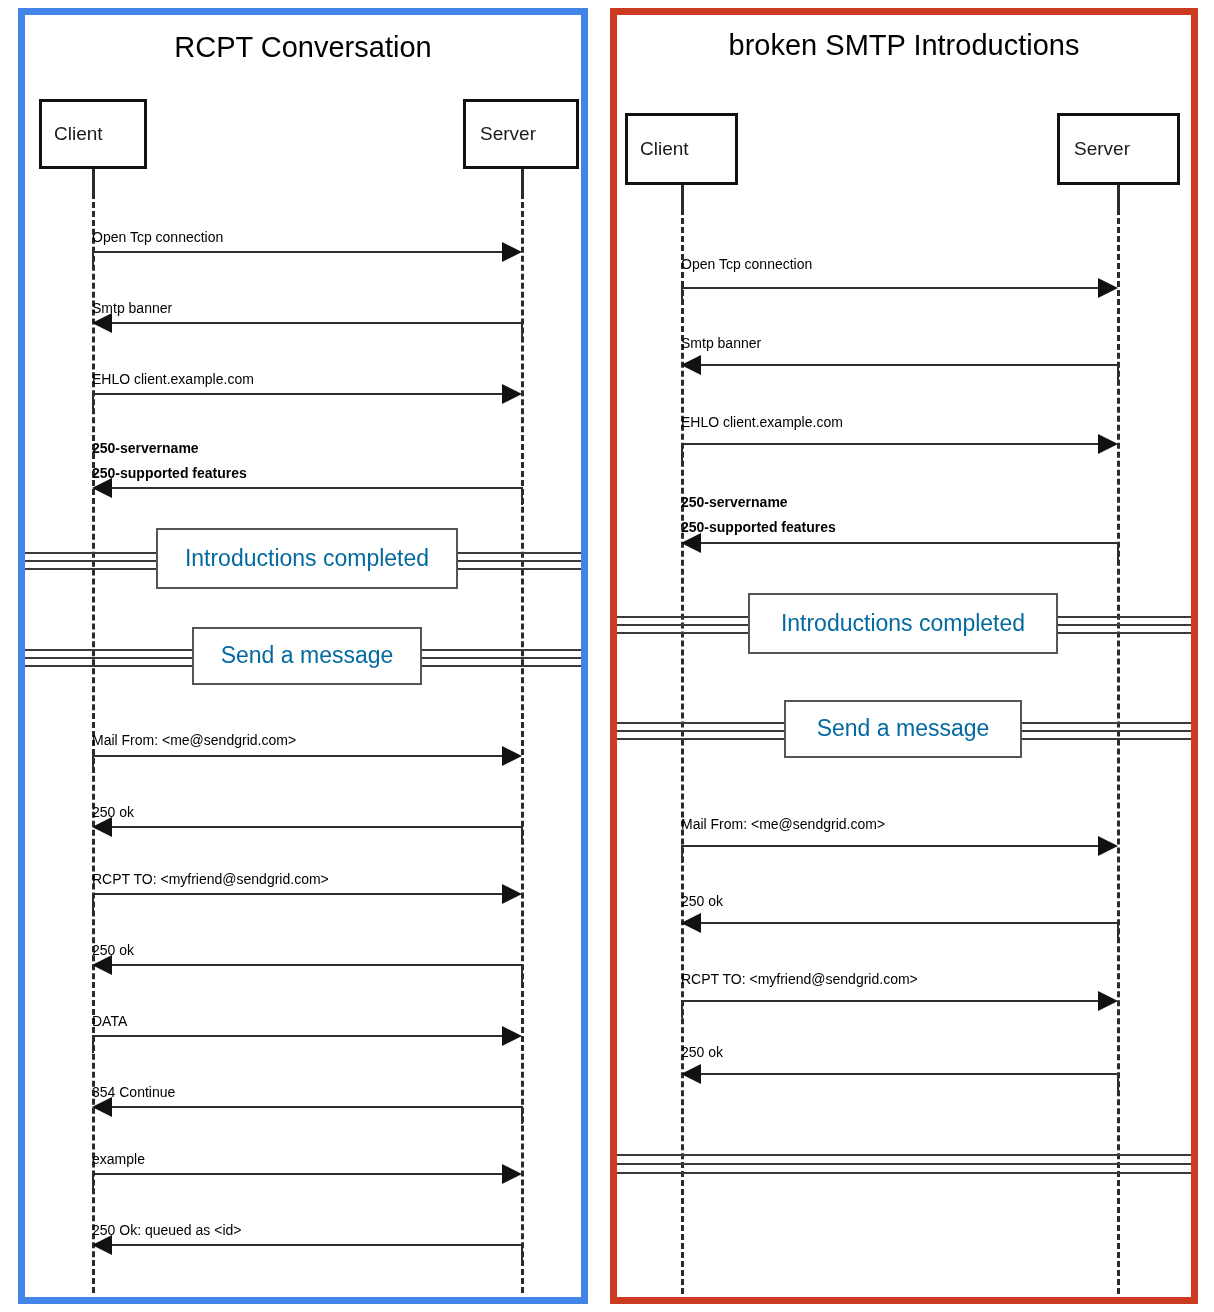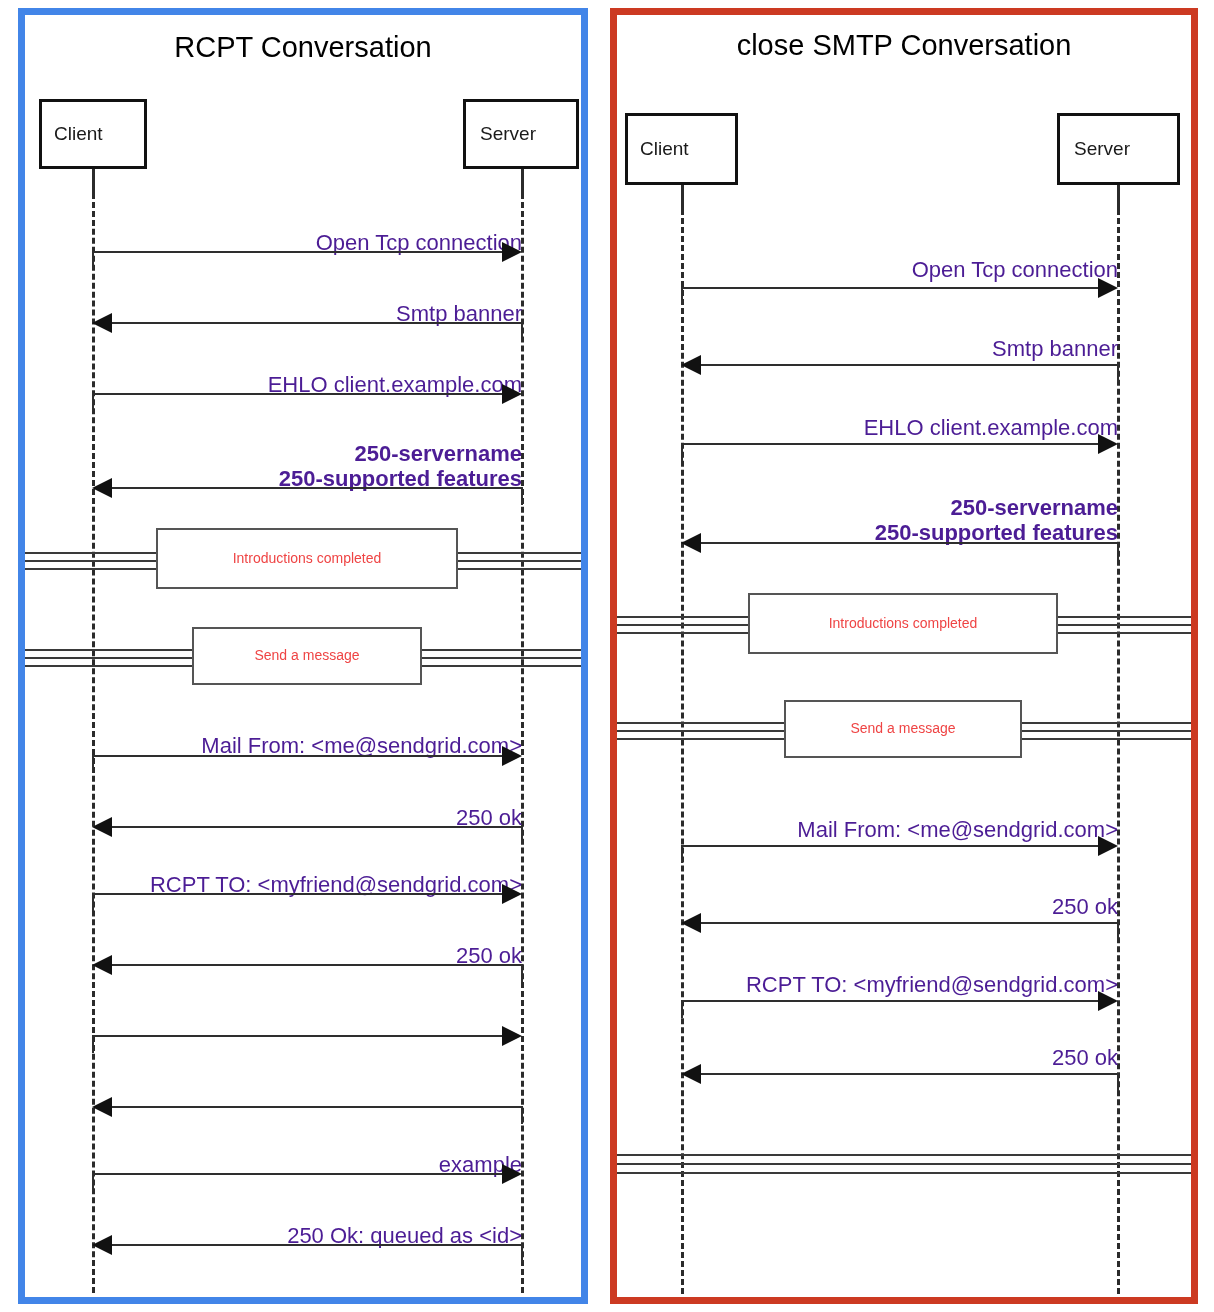--- a/index.html
+++ b/index.html
@@ -70,24 +70,24 @@
   }
   .lifeline {
     position: absolute;
     width: 0;
     border-left: 3px dashed #2b2b2b;
   }
 
   
   .msg-label {
     position: absolute;
-    font-size: 22px;
-    color: #4c1d95;
+    font-size: 14px;
+    color: #000000;
     white-space: nowrap;
-    text-align: right;
+    text-align: left;
     line-height: 1.33;
   }
   .msg-label.two-line { line-height: 1.32; font-weight: bold; }
 
   .arrow-line {
     position: absolute;
     height: 0;
     border-top: 2.5px solid #2e2e2e;
   }
   .arrow-stub {
@@ -118,22 +118,22 @@
     border: 2.5px solid #555555;
     box-sizing: border-box;
     display: flex;
     align-items: center;
     z-index: 5;
   }
   .note-box span {
     display: block;
     width: 100%;
     padding: 0 14px;
-    font-size: 14px;
-    color: #ef4444;
+    font-size: 23px;
+    color: #0369a1;
     line-height: 1.36;
     text-align: left;
   }
   .note-box.centered span { text-align: center; }
   .rail {
     position: absolute;
     height: 0;
     border-top: 2.5px solid #3a3a3a;
     z-index: 1;
   }
@@ -209,45 +209,47 @@
       <div class="msg-label" style="left:67px; width:430px; top:855px;">RCPT TO: &lt;myfriend@sendgrid.com&gt;</div>
       <div class="arrow-stub" style="left:67px; top:878px; height:18px;"></div>
       <div class="arrow-line" style="left:67px; top:878px; width:411px;"></div>
       <div class="arrow-head right" style="left:477px; top:869px;"></div>
 
       <div class="msg-label" style="left:67px; width:430px; top:926px;">250 ok</div>
       <div class="arrow-stub" style="left:496px; top:949px; height:18px;"></div>
       <div class="arrow-line" style="left:86px; top:949px; width:411px;"></div>
       <div class="arrow-head left" style="left:67px; top:940px;"></div>
 
+      <div class="msg-label" style="left:67px; width:430px; top:997px;">DATA</div>
       <div class="arrow-stub" style="left:67px; top:1020px; height:18px;"></div>
       <div class="arrow-line" style="left:67px; top:1020px; width:411px;"></div>
       <div class="arrow-head right" style="left:477px; top:1011px;"></div>
 
+      <div class="msg-label" style="left:67px; width:430px; top:1068px;">354 Continue</div>
       <div class="arrow-stub" style="left:496px; top:1091px; height:18px;"></div>
       <div class="arrow-line" style="left:86px; top:1091px; width:411px;"></div>
       <div class="arrow-head left" style="left:67px; top:1082px;"></div>
 
       <div class="msg-label" style="left:67px; width:430px; top:1135px;">example</div>
       <div class="arrow-stub" style="left:67px; top:1158px; height:18px;"></div>
       <div class="arrow-line" style="left:67px; top:1158px; width:411px;"></div>
       <div class="arrow-head right" style="left:477px; top:1149px;"></div>
 
       <div class="msg-label" style="left:67px; width:430px; top:1206px;">250 Ok: queued as &lt;id&gt;</div>
       <div class="arrow-stub" style="left:496px; top:1229px; height:18px;"></div>
       <div class="arrow-line" style="left:86px; top:1229px; width:411px;"></div>
       <div class="arrow-head left" style="left:67px; top:1220px;"></div>
 
     </div>
   </div>
 
   <div class="panel" id="panel-right">
     <div class="panel-inner">
 
-      <div class="diagram-title" id="title-right">close SMTP Conversation</div>
+      <div class="diagram-title" id="title-right">broken SMTP Introductions</div>
 
       <div class="participant" style="left:8px; top:98px; width:113px; height:72px;">
         <span>Client</span>
       </div>
       <div class="participant right-align" style="left:440px; top:98px; width:123px; height:72px;">
         <span>Server</span>
       </div>
 
       <div class="lifeline-solid" style="left:64px; top:170px; height:26px;"></div>
       <div class="lifeline" style="left:64px; top:194px; height:1085px;"></div>

